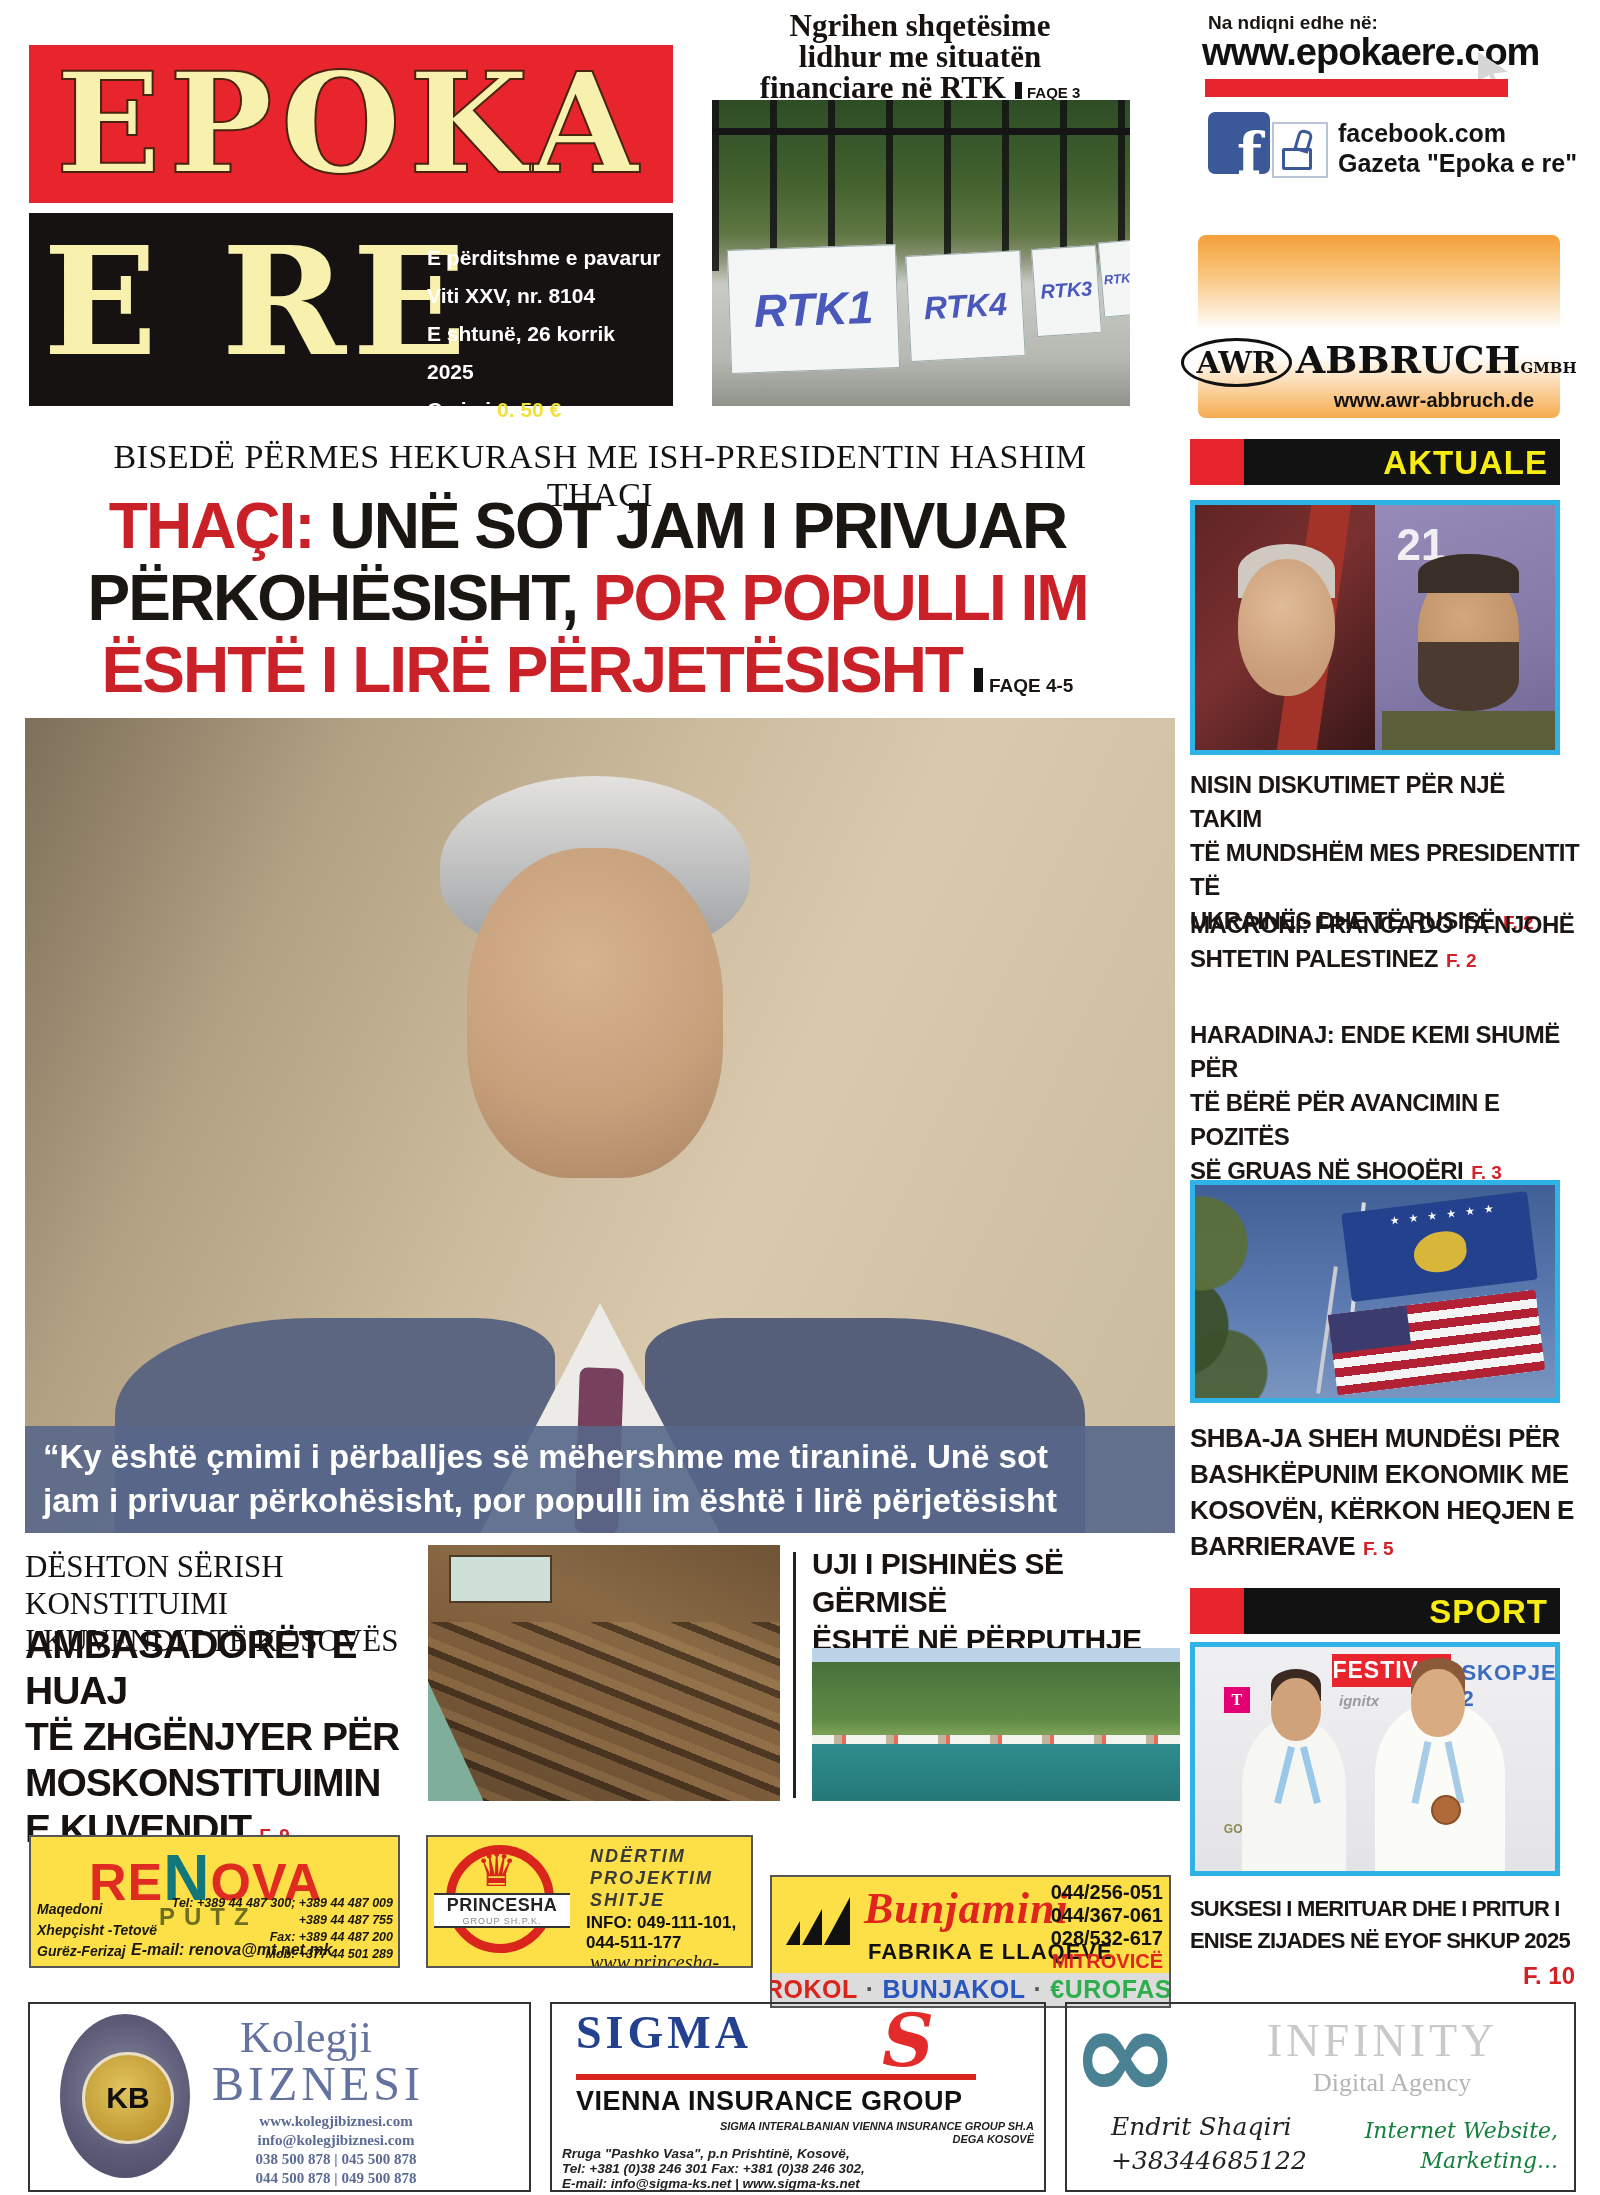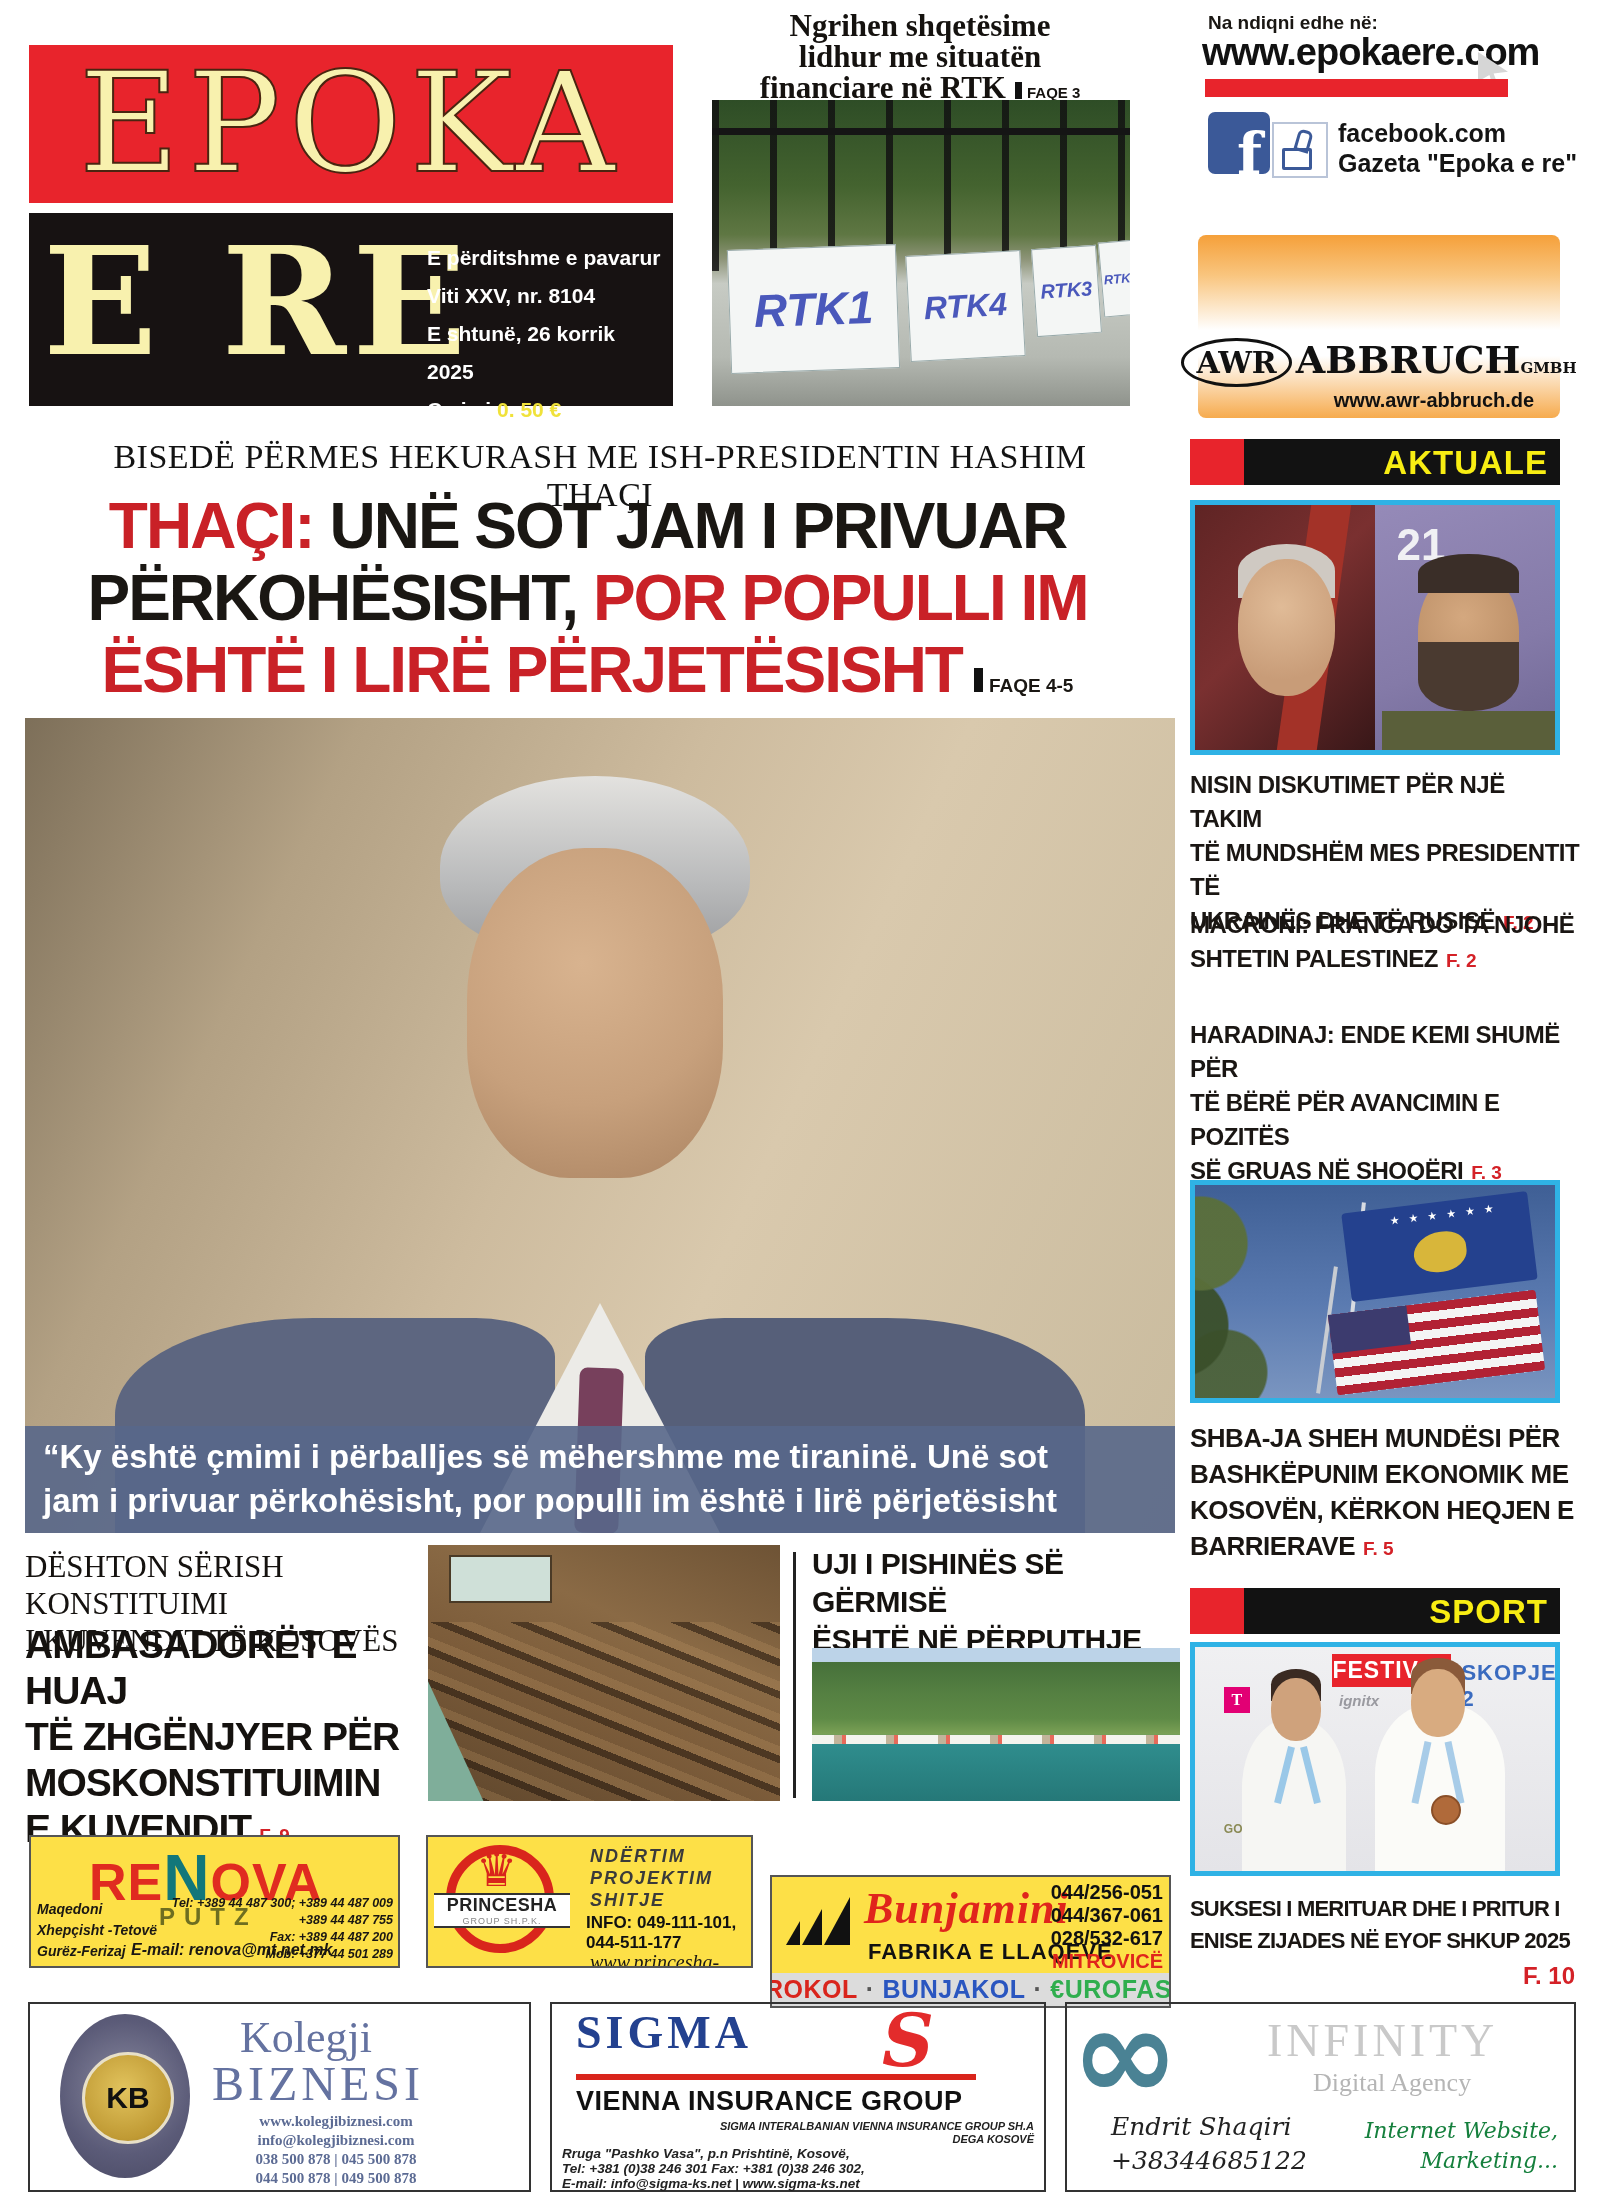--- a/index.html
+++ b/index.html
@@ -2,21 +2,21 @@
 <html><head>
 <meta charset="utf-8">
 <style>
   html,body{margin:0;padding:0;background:#ffffff;}
   #page{position:relative;width:1600px;height:2195px;background:#ffffff;overflow:hidden;
         font-family:"Liberation Sans", sans-serif;color:#1a1713;}
   .abs{position:absolute;}
   .pre{white-space:pre-line;}
   
   .m-red{left:29px;top:45px;width:644px;height:158px;background:#e8242c;display:flex;align-items:center;justify-content:center;}
-  .m-title{font-family:"DejaVu Serif", serif;font-weight:normal;font-size:138px;line-height:1;
+  .m-title{font-family:"DejaVu Serif", serif;font-weight:bold;font-size:138px;line-height:1;
            color:#f8f1ae;letter-spacing:8px;-webkit-text-stroke:2px #4a2410;}
   .m-black{left:29px;top:213px;width:644px;height:193px;background:#171212;}
   .m-title2{position:absolute;left:14px;top:-8px;font-family:"DejaVu Serif", serif;font-weight:bold;
             font-size:150px;line-height:193px;color:#f8f1ae;letter-spacing:6px;}
   .m-info{position:absolute;left:398px;top:26px;width:240px;font-weight:bold;font-size:21px;line-height:38px;color:#ffffff;}
   .m-price-val{color:#f0e23a;}
   
   .ts-head{left:700px;top:10px;width:440px;text-align:center;font-family:"Liberation Serif", serif;
            font-weight:bold;font-size:31px;line-height:31px;color:#15120f;}
   .mk{display:inline-block;width:7px;height:17px;background:#111;margin:0 5px 0 9px;vertical-align:-1px;}

